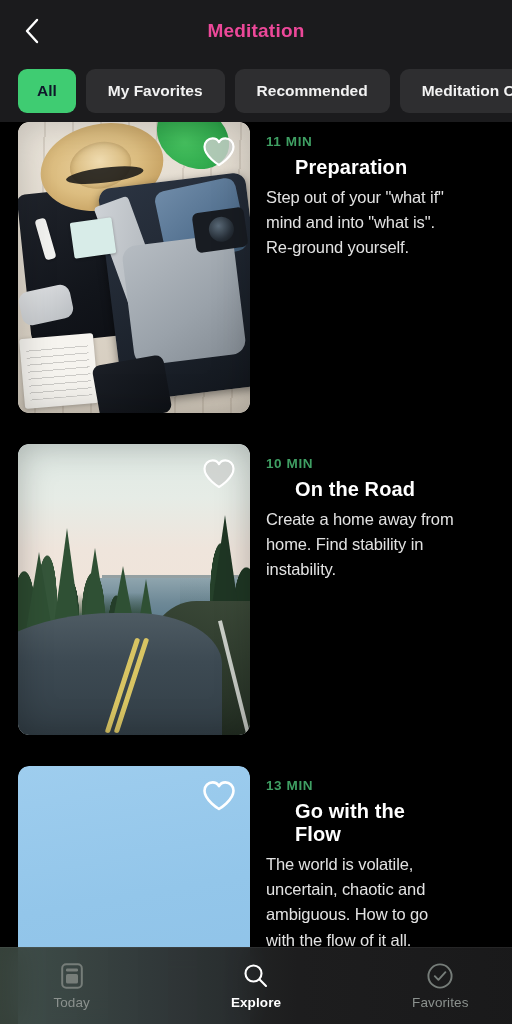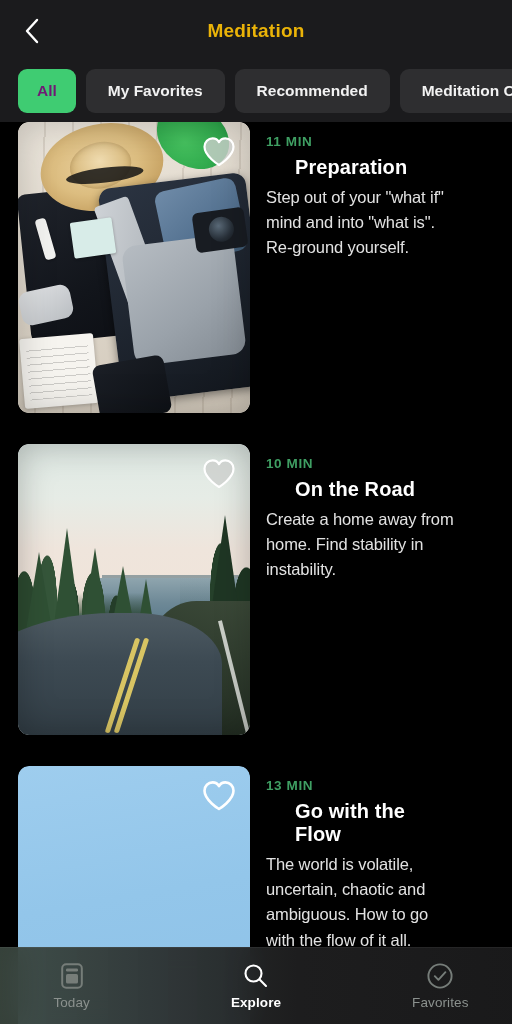--- a/index.html
+++ b/index.html
@@ -45,21 +45,21 @@
     display: flex;
     align-items: center;
     justify-content: center;
     cursor: pointer;
   }
   .back-btn svg { display: block; }
 
   .page-title {
     width: 100%;
     text-align: center;
-    color: #eab308;
+    color: #ec4899;
     font-size: 19px;
     font-weight: bold;
     letter-spacing: 0.2px;
   }
 
   
   .chips {
     position: absolute;
     top: 67px;
     left: 0;
@@ -81,21 +81,21 @@
     padding: 0 22px;
     border-radius: 9px;
     background: #2e2e30;
     color: #f2f2f2;
     font-size: 15.5px;
     font-weight: bold;
     cursor: pointer;
   }
   .chip.active {
     background: #3fcc72;
-    color: #701a75;
+    color: #0f172a;
     padding: 0 19px;
   }
 
   
   .list {
     position: absolute;
     top: 122px;
     left: 0;
     width: 468px;
     height: 902px;

